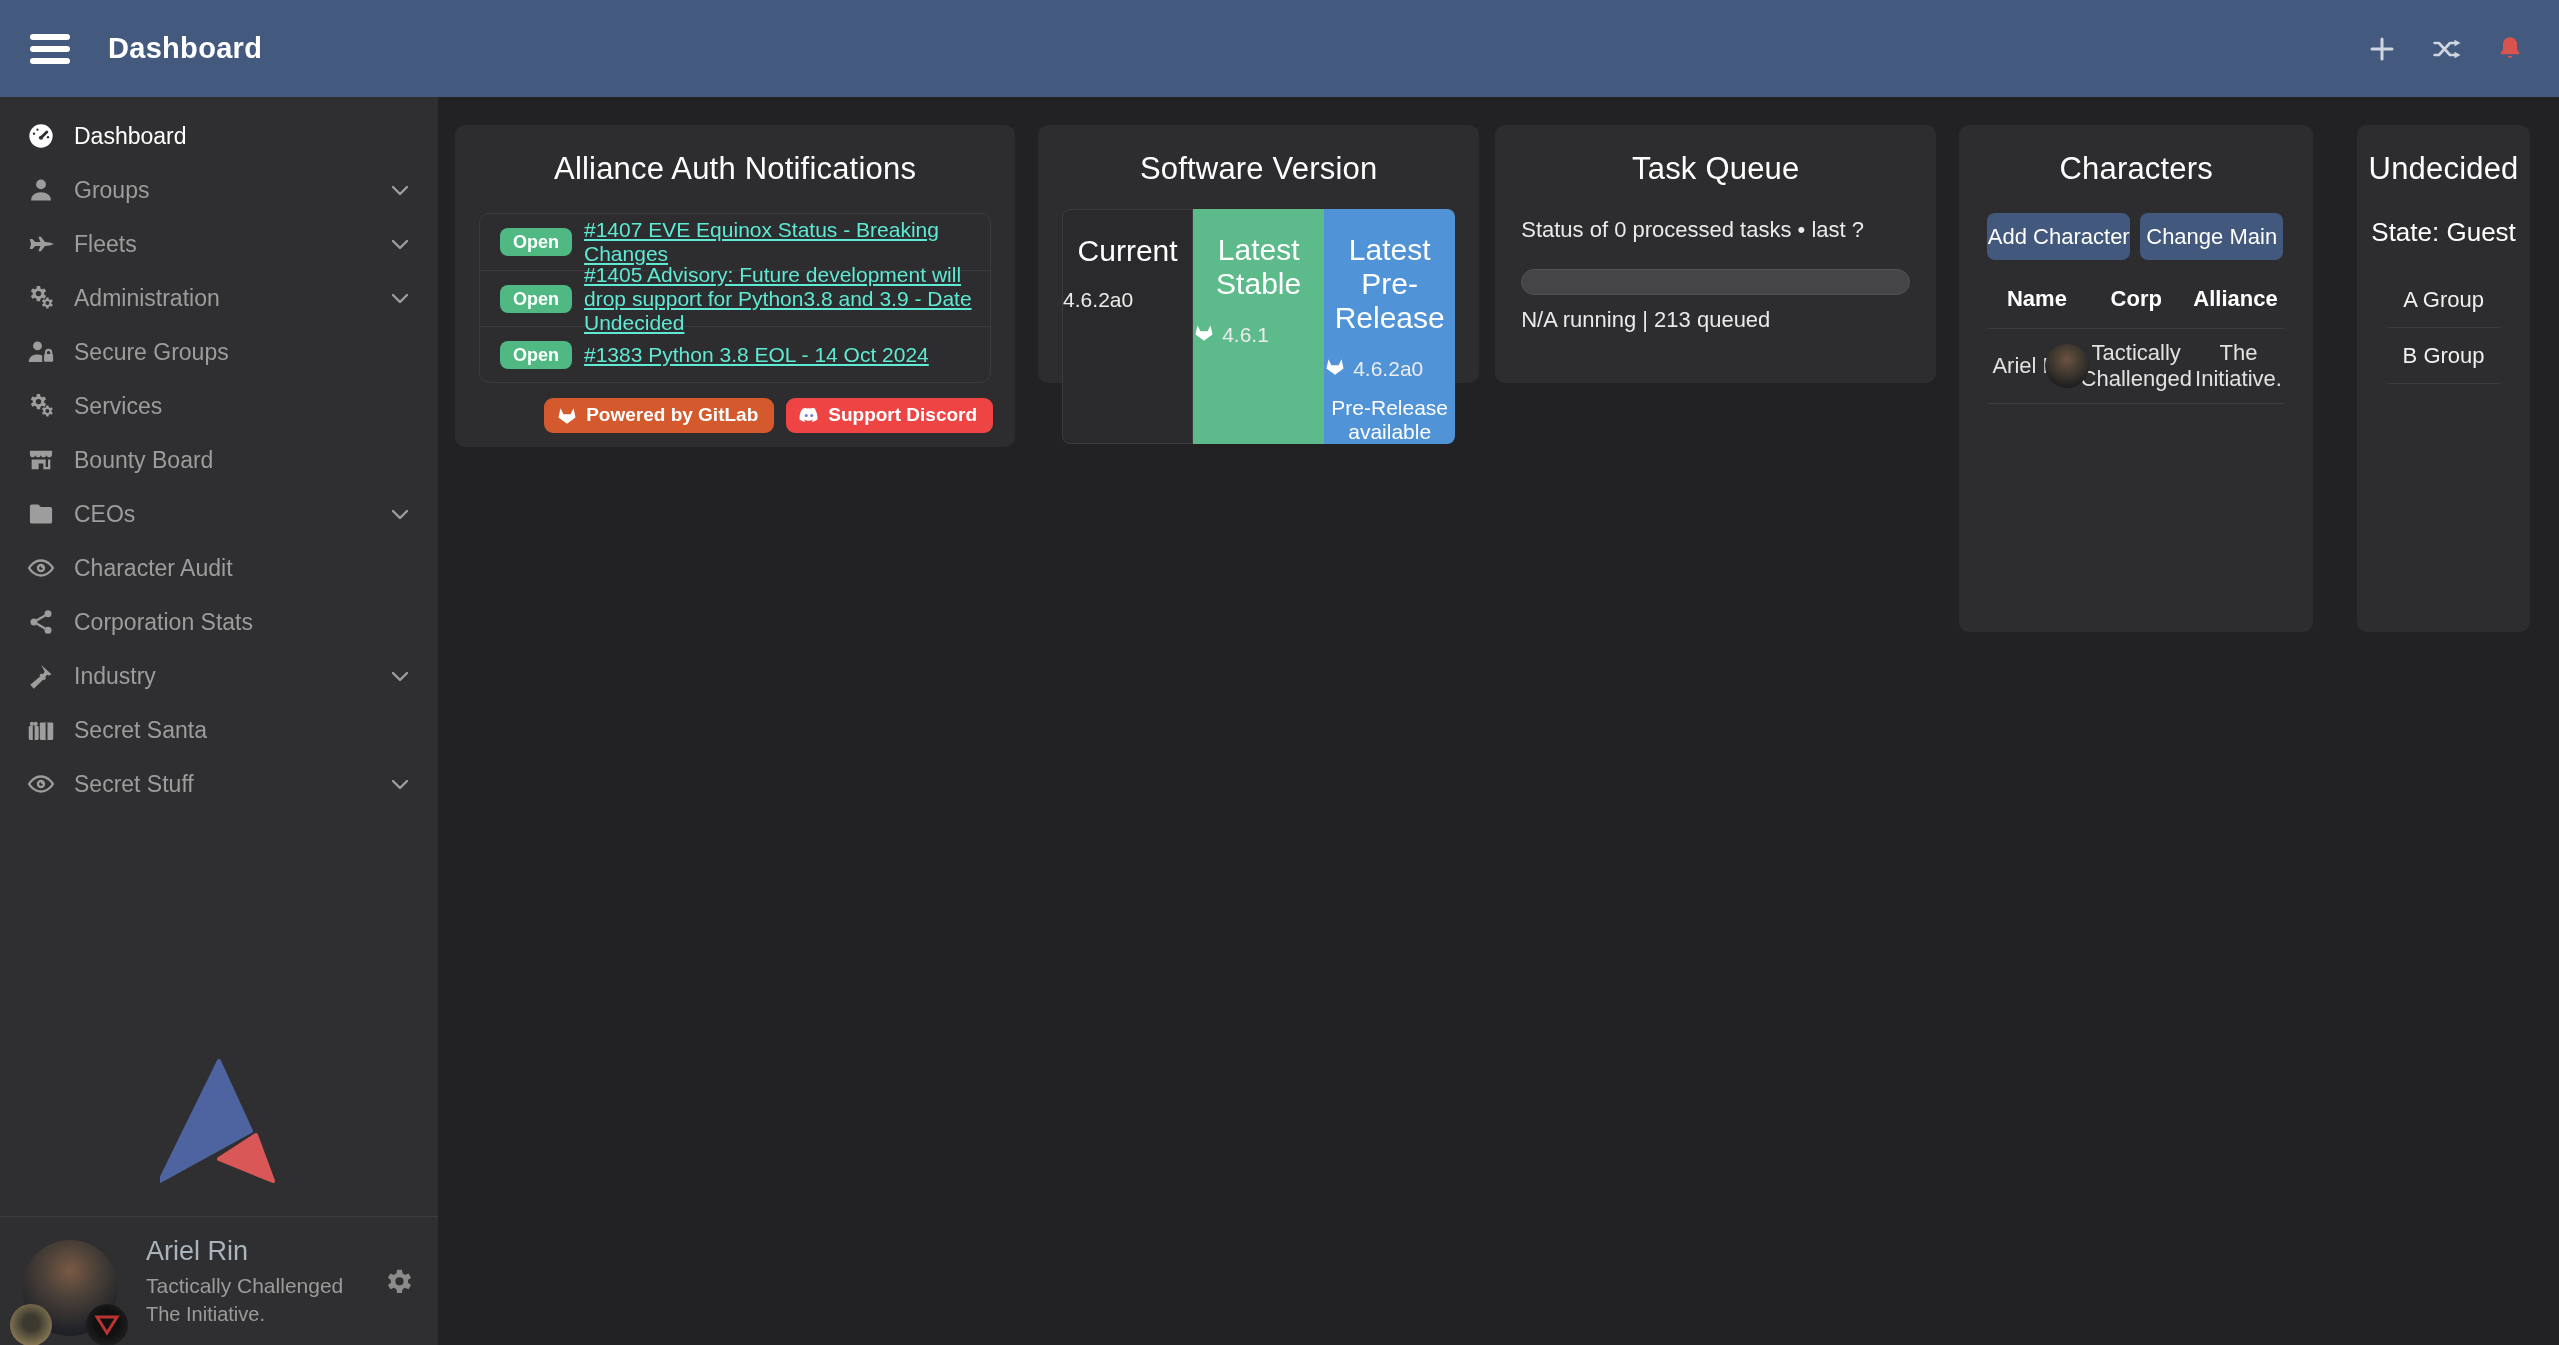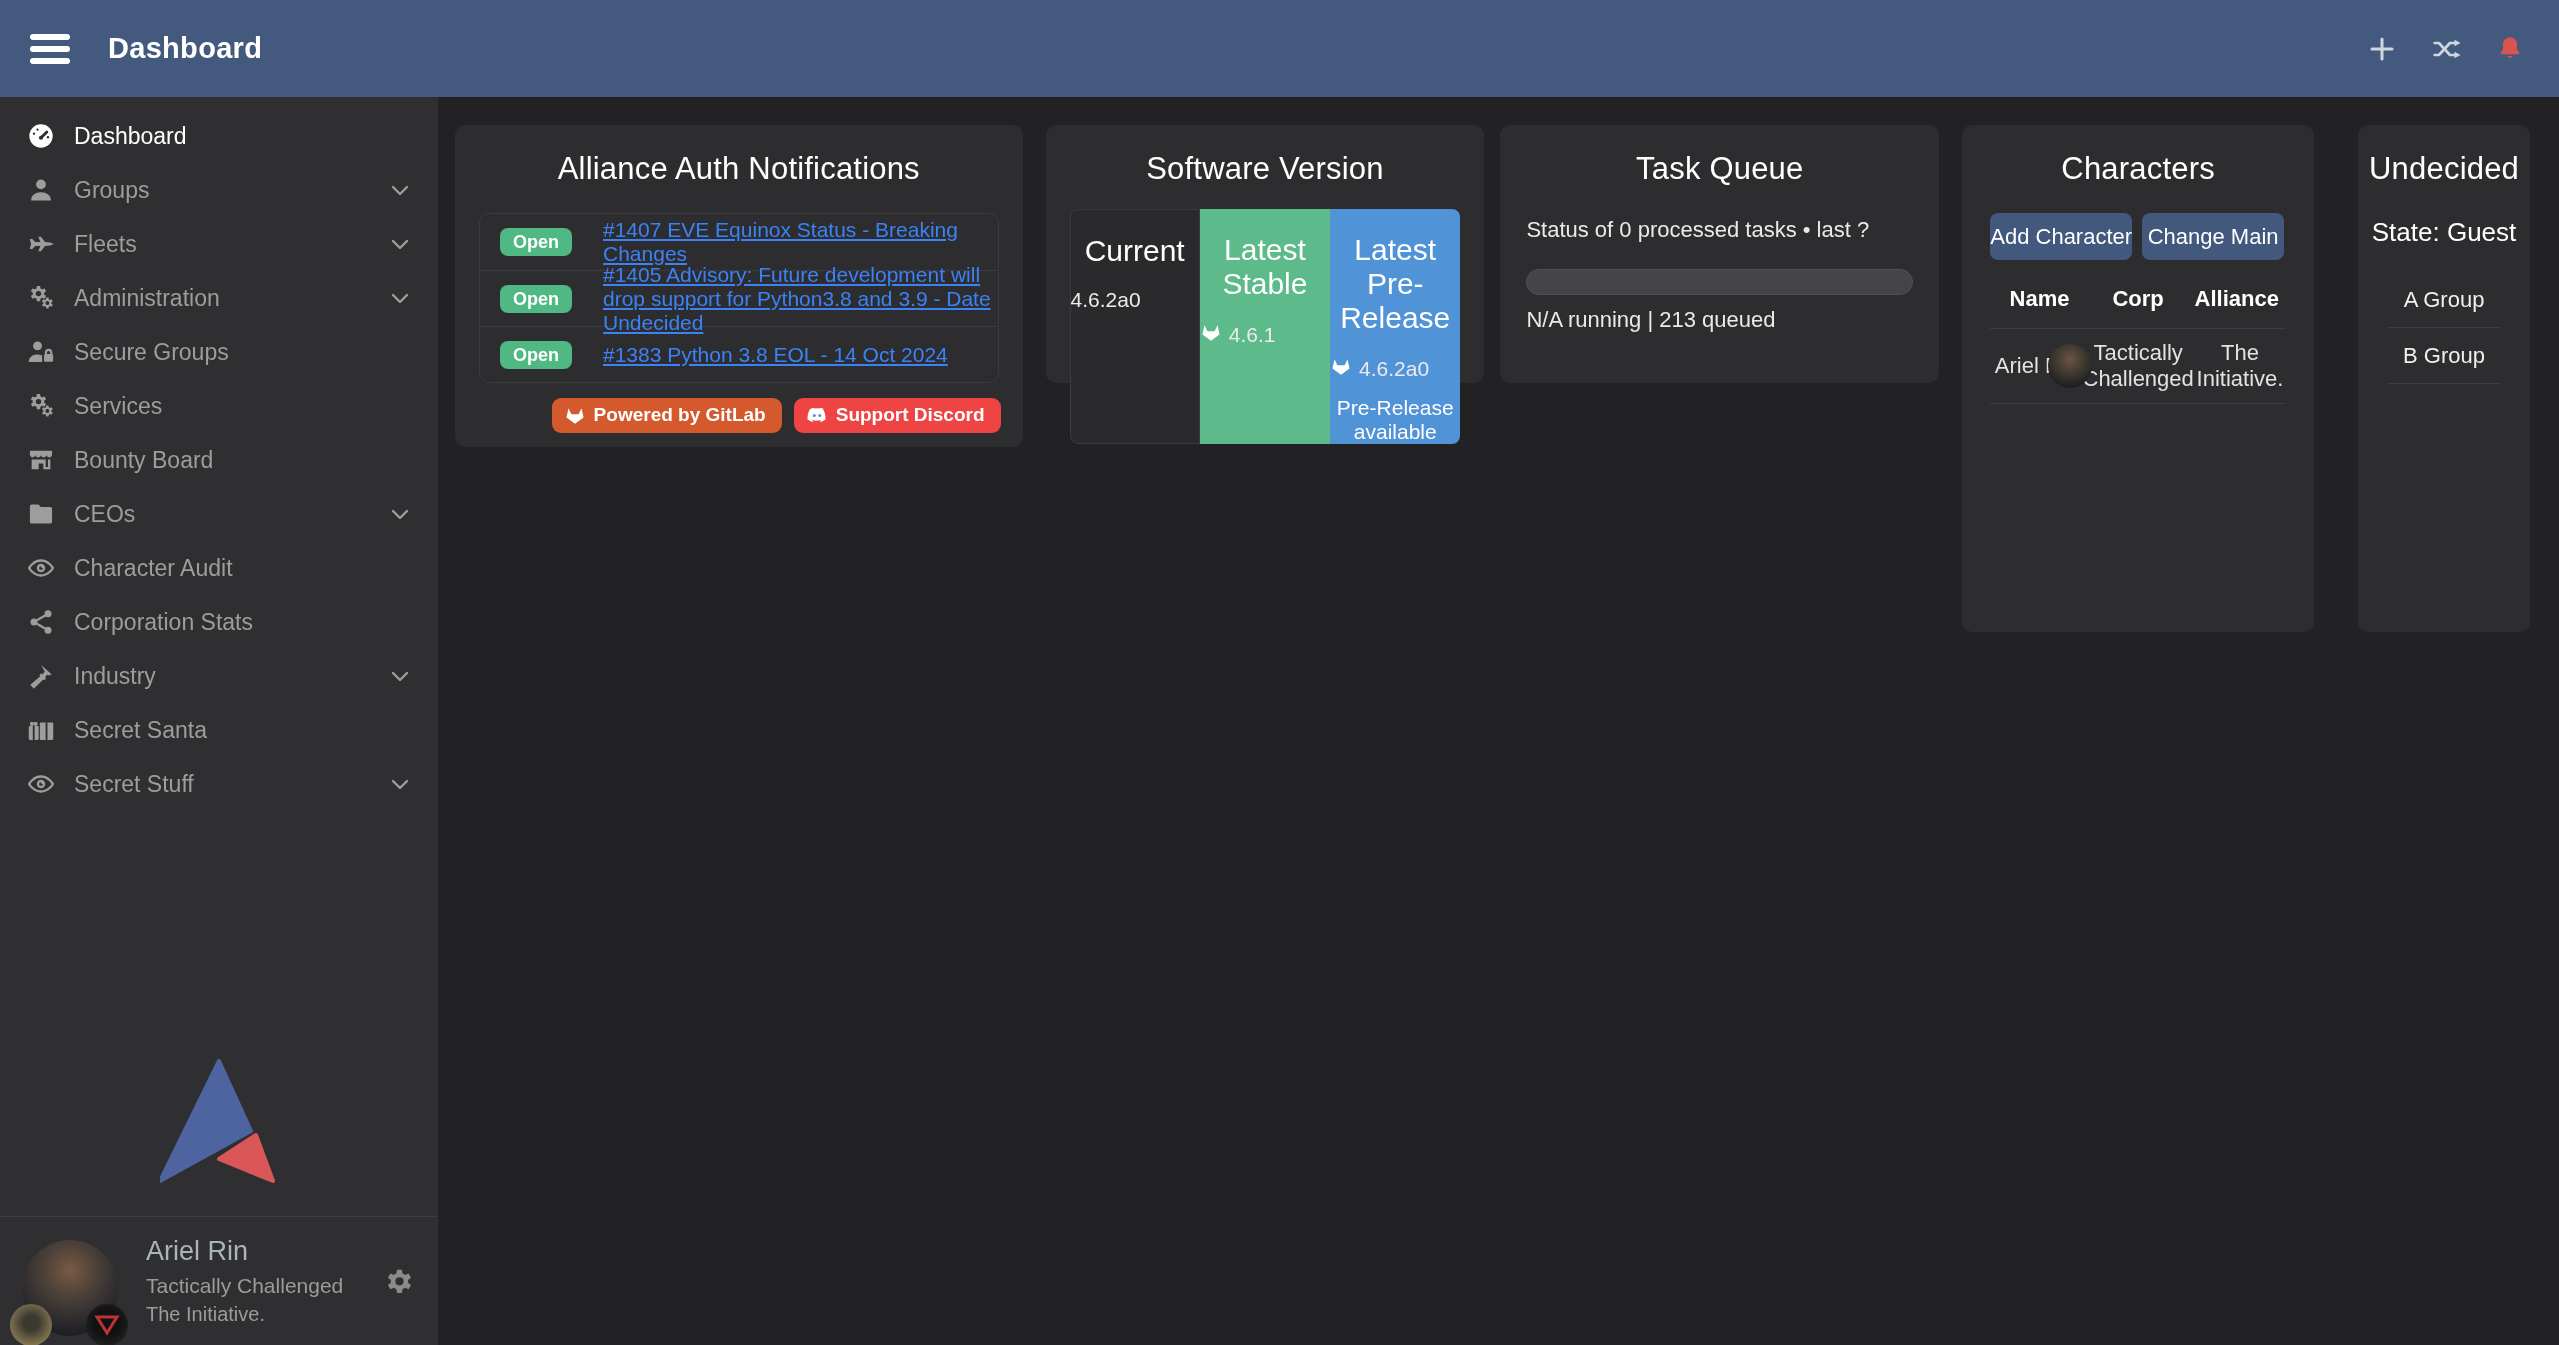--- a/index.html
+++ b/index.html
@@ -52,21 +52,21 @@
     padding:28px 29px 0 17px; display:flex; gap:23px; overflow:hidden; }
   .card { background:#2D2D2F; border-radius:10px; position:relative; }
   .card h2 { color:#fff; font-weight:500; font-size:31px; text-align:center; letter-spacing:.2px; }
 
   .card-notifications { height:322px; padding-top:26px; }
   .notif-list { margin:26px 24px 0 24px; border:1px solid #3B3B3D; border-radius:10px; overflow:hidden; }
   .notif-row { height:56px; display:flex; align-items:center; padding-left:20px; }
   .notif-row + .notif-row { border-top:1px solid #3B3B3D; }
   .status-badge { background:#4FB883; color:#fff; font-size:18px; font-weight:700;
     padding:5px 13px; border-radius:8px; line-height:1; }
-  .notif-link { color:#3b82f6; font-size:21px; margin-left:31px; text-decoration:underline; cursor:pointer; }
+  .notif-link { color:#5eead4; font-size:21px; margin-left:12px; text-decoration:underline; cursor:pointer; }
   .badge-row { position:absolute; right:22px; bottom:14px; display:flex; gap:12px; }
   .pill { display:inline-flex; align-items:center; gap:8px; color:#fff; font-weight:700;
     font-size:19px; padding:6px 16px 7px 12px; border-radius:9px; cursor:pointer; }
   .pill svg { width:22px; height:22px; }
   .pill.gitlab { background:#D4592C; }
   .pill.discord { background:#ef4444; }
 
   .row2 { display:grid; grid-template-columns:1fr 1fr; gap:16px; height:258px; }
   .card-software { padding-top:26px; }
   .ver-table { display:grid; grid-template-columns:1fr 1fr 1fr; margin:22px 24px 0 24px; height:166px; }

